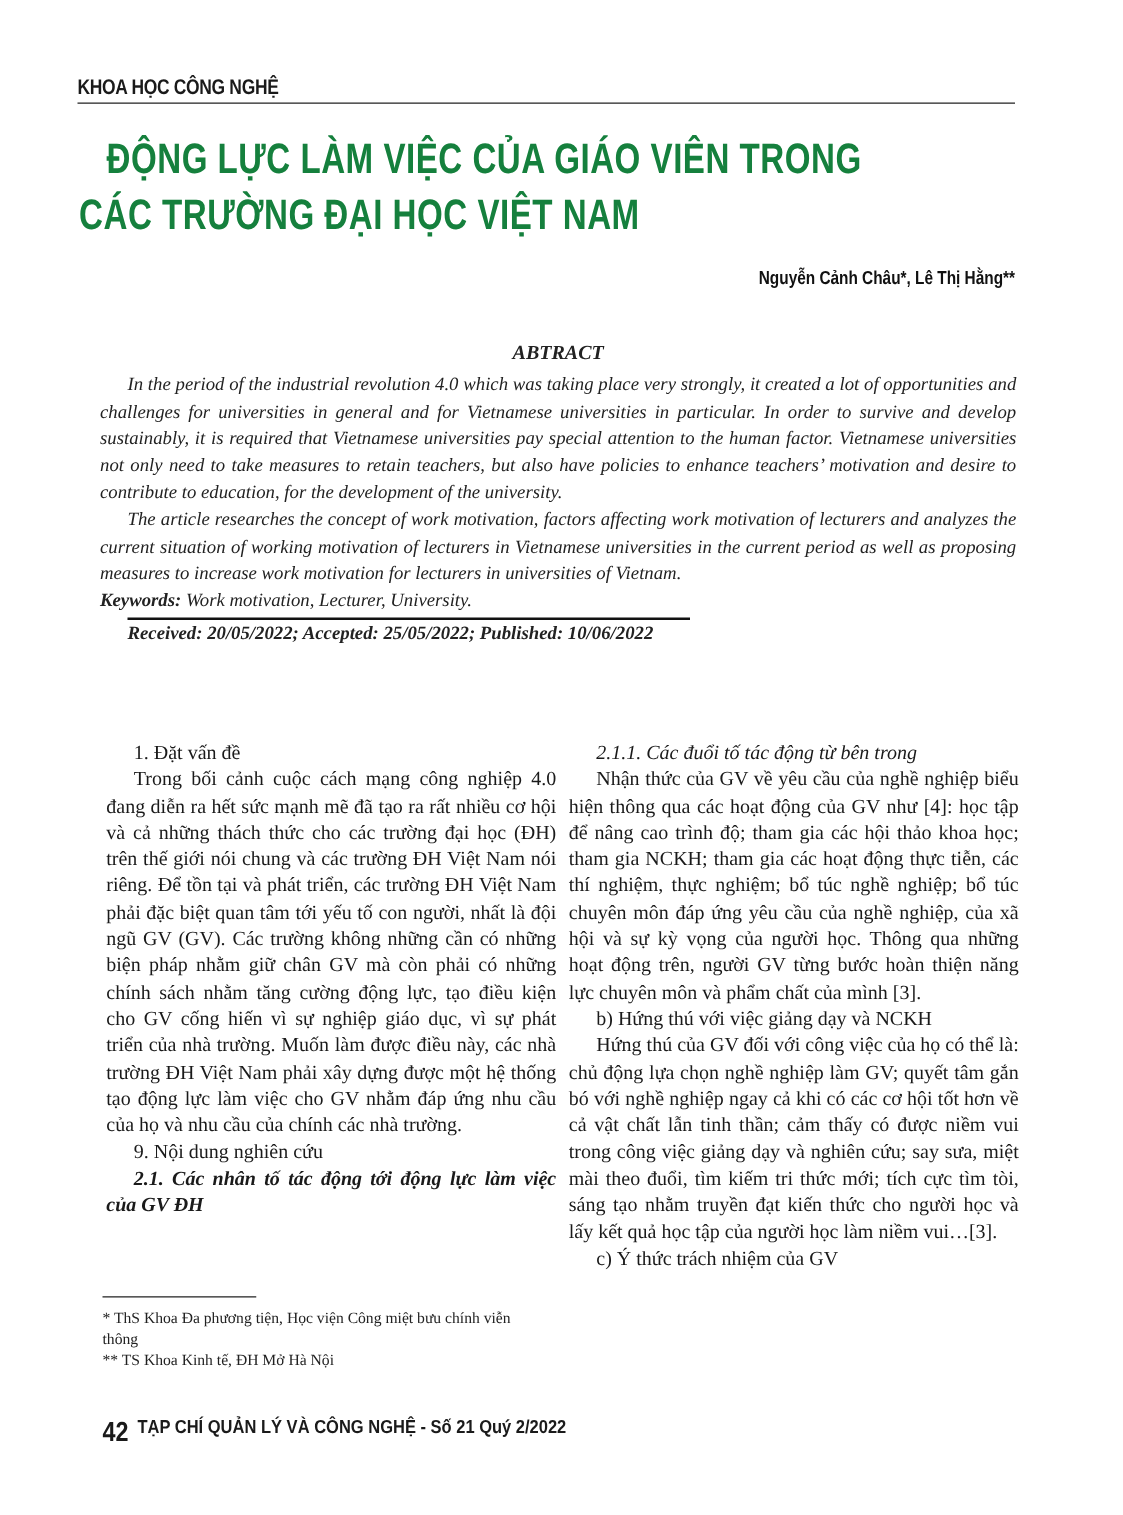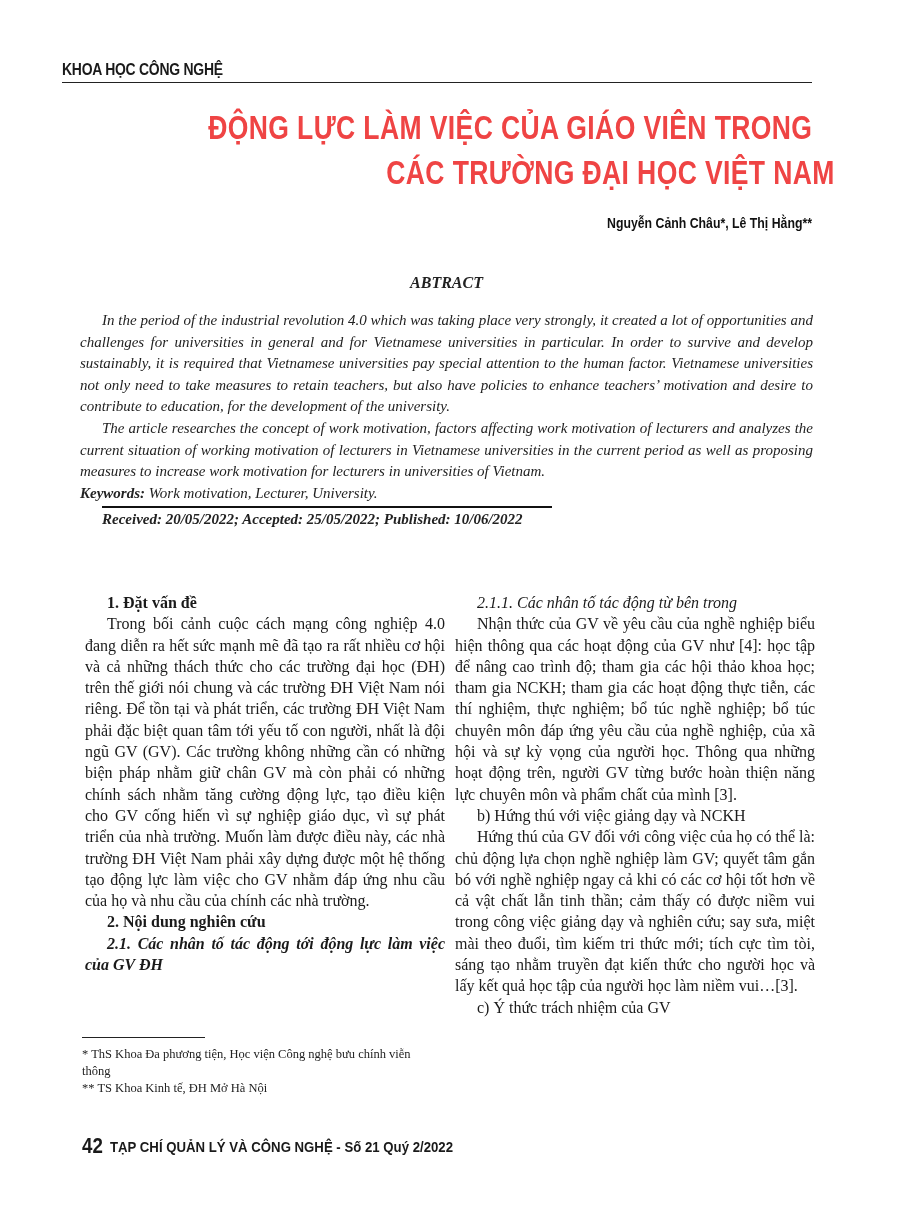--- a/index.html
+++ b/index.html
@@ -9,72 +9,72 @@
     .section-label {
       position: absolute; left: 62px; top: 60px;
       font-family: "Liberation Sans", sans-serif; font-weight: bold;
       font-size: 17px; letter-spacing: -0.3px; transform: scaleX(0.82); transform-origin: left center;
       color: #1a1a1a;
     }
     .header-rule {
       position: absolute; left: 62px; top: 82px; width: 750px; height: 1px; background: #222;
     }
     .title {
-      position: absolute; left: 0; top: 105px; width: 898px; text-align: right;
+      position: absolute; left: 0; top: 105px; width: 898px; text-align: left;
       font-family: "Liberation Sans", sans-serif; font-weight: bold;
-      font-size: 34px; line-height: 45px; color: #ef4444;
+      font-size: 34px; line-height: 45px; color: #15803d;
     }
     .title span { display: inline-block; transform: scaleX(0.78); transform-origin: center; letter-spacing: 0.5px; }
 
     .authors {
       position: absolute; right: 86px; top: 214px;
       font-family: "Liberation Sans", sans-serif; font-weight: bold;
       font-size: 15px; color: #111;
       transform: scaleX(0.82); transform-origin: right center;
     }
 
     .abstract {
       position: absolute; left: 80px; top: 272px; width: 733px;
       font-family: "Liberation Serif", serif; font-style: italic;
       font-size: 15px; line-height: 21.6px; color: #222;
     }
     .abstract-heading {
       text-align: center; font-weight: bold; font-style: italic; font-size: 16px;
-      line-height: 22px; margin-bottom: 16px;
+      line-height: 22px; margin-bottom: 4px;
     }
     .abstract p { text-align: justify; text-indent: 22px; }
     .keywords { font-size: 15px; line-height: 21px; }
     .keywords b { font-weight: bold; }
     .kw-rule { margin-left: 22px; width: 450px; height: 2px; background: #111; margin-top: 2px; }
     .dates { margin-left: 22px; font-weight: bold; font-size: 15px; line-height: 22px; }
 
     .col {
       position: absolute; top: 592px; width: 360px;
       font-family: "Liberation Serif", serif; font-size: 16px; line-height: 21.3px; color: #1a1a1a;
       text-align: justify;
     }
     .col-left { left: 85px; }
     .col-right { left: 455px; }
     .col p { text-indent: 22px; }
-    .col .h { font-weight: bold; }
+    .col .h { font-weight: normal; }
     .col .hi { font-weight: bold; font-style: italic; }
     .col .it { font-style: italic; }
 
     .fn-rule {
       position: absolute; left: 82px; top: 1037px; width: 123px; height: 1px; background: #222;
     }
     .footnotes {
       position: absolute; left: 82px; top: 1046px; width: 340px;
       font-family: "Liberation Serif", serif; font-size: 12.5px; line-height: 17px; color: #222;
     }
 
     .footer {
       position: absolute; left: 82px; top: 1133px;
       font-family: "Liberation Sans", sans-serif; font-weight: bold; color: #1a1a1a;
-      display: flex; align-items: center;
+      display: flex; align-items: flex-start;
     }
     .page-num { font-size: 22px; transform: scaleX(0.85); transform-origin: left; display: inline-block; margin-right: 4px; }
     .journal { font-size: 15px; transform: scaleX(0.88); transform-origin: left; display: inline-block; font-weight: bold; }
   </style>
 </head>
 <body>
 
 <div class="section-label">KHOA HỌC CÔNG NGHỆ</div>
 <div class="header-rule"></div>
 
@@ -93,34 +93,34 @@
     <b>Keywords:</b>
     <span>Work motivation, Lecturer, University.</span>
   </div>
   <div class="kw-rule"></div>
   <div class="dates">Received: 20/05/2022; Accepted: 25/05/2022; Published: 10/06/2022</div>
 </section>
 
 <section class="col col-left">
   <p class="h">1. Đặt vấn đề</p>
   <p>Trong bối cảnh cuộc cách mạng công nghiệp 4.0 đang diễn ra hết sức mạnh mẽ đã tạo ra rất nhiều cơ hội và cả những thách thức cho các trường đại học (ĐH) trên thế giới nói chung và các trường ĐH Việt Nam nói riêng. Để tồn tại và phát triển, các trường ĐH Việt Nam phải đặc biệt quan tâm tới yếu tố con người, nhất là đội ngũ GV (GV). Các trường không những cần có những biện pháp nhằm giữ chân GV mà còn phải có những chính sách nhằm tăng cường động lực, tạo điều kiện cho GV cống hiến vì sự nghiệp giáo dục, vì sự phát triển của nhà trường. Muốn làm được điều này, các nhà trường ĐH Việt Nam phải xây dựng được một hệ thống tạo động lực làm việc cho GV nhằm đáp ứng nhu cầu của họ và nhu cầu của chính các nhà trường.</p>
-  <p class="h">2. Nội dung nghiên cứu</p>
+  <p class="h">9. Nội dung nghiên cứu</p>
   <p class="hi">2.1. Các nhân tố tác động tới động lực làm việc của GV ĐH</p>
 </section>
 
 <section class="col col-right">
-  <p class="it">2.1.1. Các nhân tố tác động từ bên trong</p>
+  <p class="it">2.1.1. Các đuổi tố tác động từ bên trong</p>
   <p>Nhận thức của GV về yêu cầu của nghề nghiệp biểu hiện thông qua các hoạt động của GV như [4]: học tập để nâng cao trình độ; tham gia các hội thảo khoa học; tham gia NCKH; tham gia các hoạt động thực tiễn, các thí nghiệm, thực nghiệm; bổ túc nghề nghiệp; bổ túc chuyên môn đáp ứng yêu cầu của nghề nghiệp, của xã hội và sự kỳ vọng của người học. Thông qua những hoạt động trên, người GV từng bước hoàn thiện năng lực chuyên môn và phẩm chất của mình [3].</p>
   <p>b) Hứng thú với việc giảng dạy và NCKH</p>
   <p>Hứng thú của GV đối với công việc của họ có thể là: chủ động lựa chọn nghề nghiệp làm GV; quyết tâm gắn bó với nghề nghiệp ngay cả khi có các cơ hội tốt hơn về cả vật chất lẫn tinh thần; cảm thấy có được niềm vui trong công việc giảng dạy và nghiên cứu; say sưa, miệt mài theo đuổi, tìm kiếm tri thức mới; tích cực tìm tòi, sáng tạo nhằm truyền đạt kiến thức cho người học và lấy kết quả học tập của người học làm niềm vui…[3].</p>
   <p>c) Ý thức trách nhiệm của GV</p>
 </section>
 
 <div class="fn-rule"></div>
 <div class="footnotes">
-  <div>* ThS Khoa Đa phương tiện, Học viện Công nghệ bưu chính viễn thông</div>
+  <div>* ThS Khoa Đa phương tiện, Học viện Công miệt bưu chính viễn thông</div>
   <div>** TS Khoa Kinh tế, ĐH Mở Hà Nội</div>
 </div>
 
 <footer class="footer">
   <span class="page-num">42</span>
   <span class="journal">TẠP CHÍ QUẢN LÝ VÀ CÔNG NGHỆ - Số 21 Quý 2/2022</span>
 </footer>
 
 </body></html>

